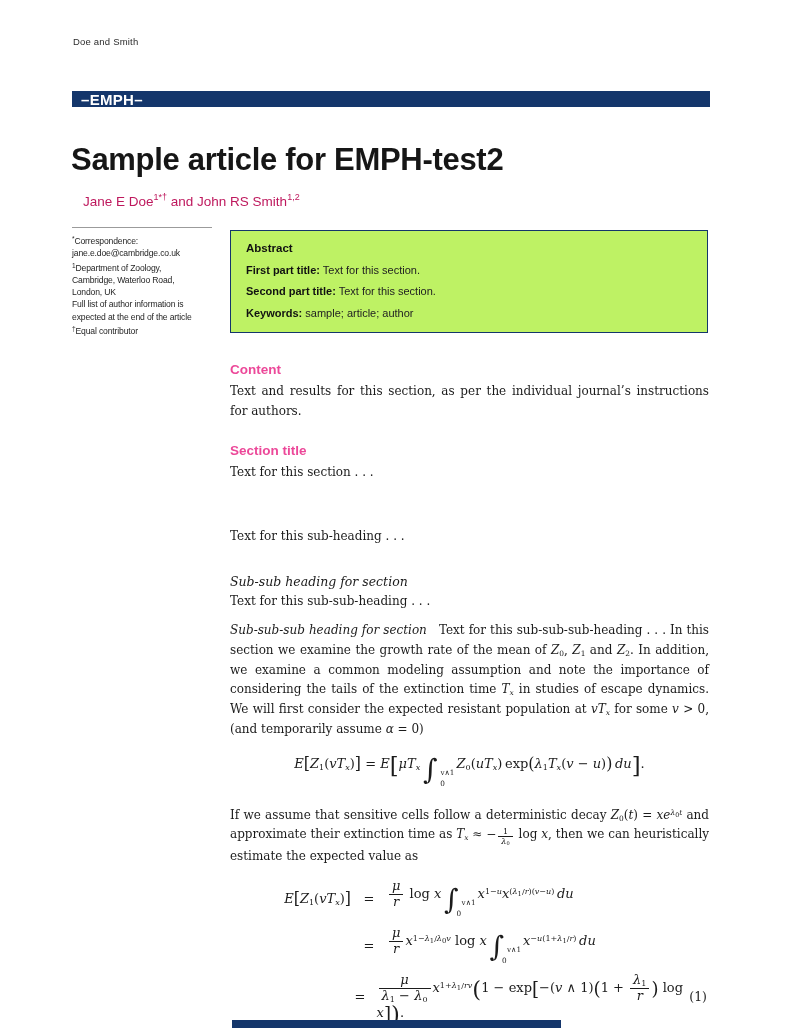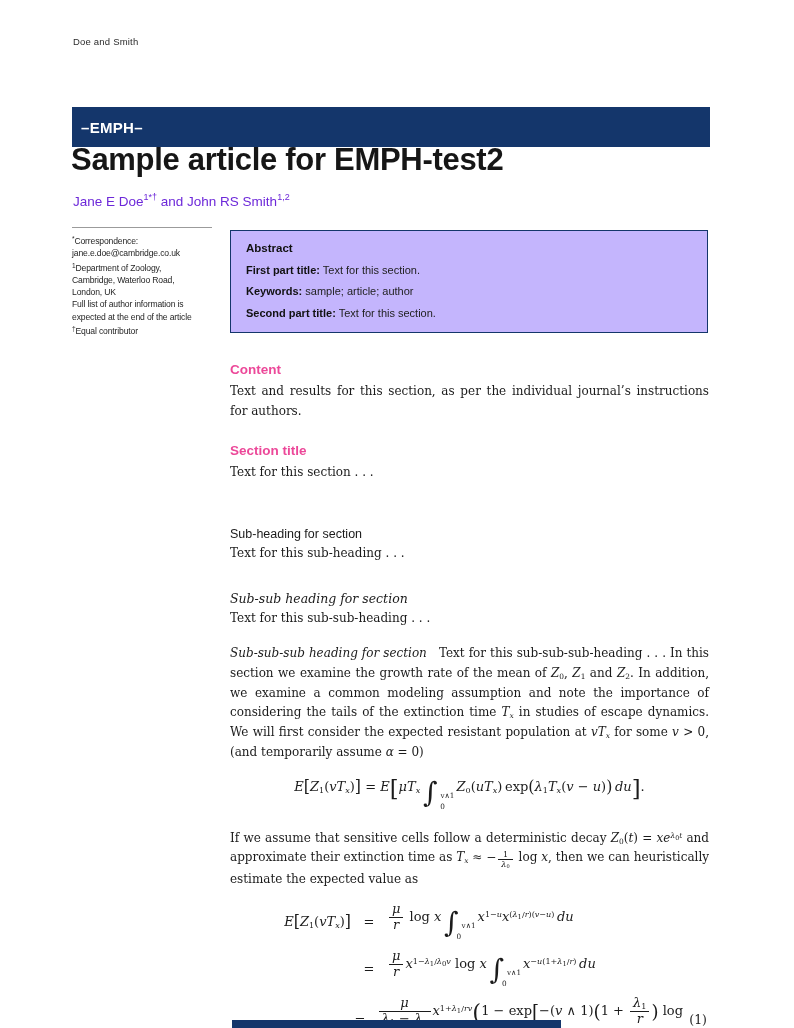--- a/index.html
+++ b/index.html
@@ -8,43 +8,43 @@
   .page{
     position:relative; width:794px; height:1028px; background:#ffffff;
     overflow:hidden; color:var(--ink);
     font-family:"Liberation Sans", sans-serif;
   }
   .running-head{
     position:absolute; left:73px; top:36px;
     font-size:9.5px; color:#2b2b2b; letter-spacing:.2px;
   }
   .banner{
-    position:absolute; left:72px; top:107px; width:638px; height:40px;
+    position:absolute; left:72px; top:91px; width:638px; height:16px;
     background:var(--navy); display:flex; align-items:center;
   }
   .banner-label{
     color:#ffffff; font-weight:bold; font-size:15px; padding-left:9px; letter-spacing:.3px;
   }
   .article-title{
     position:absolute; left:71px; top:142px; width:640px;
     font-size:31px; font-weight:bold; color:#161616; letter-spacing:-.3px;
   }
   .authors{
-    position:absolute; left:73px; top:192px; font-size:13.5px; color:#6d28d9;
+    position:absolute; left:83px; top:192px; font-size:13.5px; color:#be185d;
   }
   .authors sup{ font-size:9px; vertical-align:6px; }
   .sidebar{
     position:absolute; left:72px; top:227px; width:140px;
     border-top:1px solid #9b9b9b; padding-top:5px;
     font-size:8.6px; line-height:12.3px; color:#252525; letter-spacing:-.15px;
   }
   .sidebar sup{ font-size:6.5px; vertical-align:3px; }
   .abstract-box{
     position:absolute; left:230px; top:230px; width:478px; height:103px;
-    border:1.5px solid var(--navy); background:#c4b5fd;
+    border:1.5px solid var(--navy); background:#bef264;
     padding:11px 15px 0 15px;
   }
   .abstract-heading{ font-size:11.5px; font-weight:bold; color:#111; }
   .abstract-part{ margin-top:9.5px; font-size:11px; color:#222; }
   .abstract-part b{ font-weight:bold; color:#111; }
   .main{
     position:absolute; left:230px; top:362px; width:479px;
   }
   .sec-heading{
     font-family:"Liberation Sans", sans-serif; font-weight:bold;
@@ -118,40 +118,39 @@
     <div>expected at the end of the article</div>
     <div><sup>†</sup>Equal contributor</div>
   </div>
 
   <div class="abstract-box">
     <div class="abstract-heading">Abstract</div>
     <div class="abstract-part">
       <b>First part title:</b><span> Text for this section.</span>
     </div>
     <div class="abstract-part">
-      <b>Keywords:</b><span> sample; article; author</span>
+      <b>Second part title:</b><span> Text for this section.</span>
     </div>
     <div class="abstract-part">
-      <b>Second part title:</b><span> Text for this section.</span>
+      <b>Keywords:</b><span> sample; article; author</span>
     </div>
   </div>
 
   <div class="main">
 
     <div class="sec-heading">Content</div>
     <p class="body-text mb-sec">Text and results for this section, as per the individual journal’s instructions for authors.</p>
 
     <div class="sec-heading">Section title</div>
     <p class="body-text" style="margin-bottom:44px;">Text for this section . . .</p>
 
-    <div class="sub-heading">Sub-heading for section</div>
     <p class="body-text" style="margin-bottom:27px;">Text for this sub-heading . . .</p>
 
     <div class="subsub-heading">Sub-sub heading for section</div>
-    <p class="body-text" style="margin-bottom:16px;">Text for this sub-sub-heading . . .</p>
+    <p class="body-text" style="margin-bottom:10px;">Text for this sub-sub-heading . . .</p>
 
     <p class="body-text runin eq"><i>Sub-sub-sub heading for section</i>&nbsp;&nbsp;&nbsp;Text for this sub-sub-sub-heading . . . In this section we examine the growth rate of the mean of <i>Z</i><sub>0</sub>, <i>Z</i><sub>1</sub> and <i>Z</i><sub>2</sub>. In addition, we examine a common modeling assumption and note the importance of considering the tails of the extinction time <i>T</i><sub><i>x</i></sub> in studies of escape dynamics. We will first consider the expected resistant population at <i>vT</i><sub><i>x</i></sub> for some <i>v</i> &gt; 0, (and temporarily assume <i>α</i> = 0)</p>
 
     <div class="display-eq eq"><i>E</i><span class="bg">[</span><i>Z</i><sub>1</sub>(<i>vT</i><sub><i>x</i></sub>)<span class="bg">]</span> = <i>E</i><span class="bg2">[</span><i>μT</i><sub><i>x</i></sub> <span class="int">∫</span><span class="lim">
           <span class="u">v∧1</span>
           <span class="l">0</span>
         </span><i>Z</i><sub>0</sub>(<i>uT</i><sub><i>x</i></sub>) exp<span class="bg">(</span><i>λ</i><sub>1</sub><i>T</i><sub><i>x</i></sub>(<i>v</i> − <i>u</i>)<span class="bg">)</span> <i>du</i><span class="bg2">]</span>.</div>
 
     <p class="body-text eq">If we assume that sensitive cells follow a deterministic decay <i>Z</i><sub>0</sub>(<i>t</i>) = <i>xe</i><sup><i>λ</i><sub>0</sub><i>t</i></sup> and approximate their extinction time as <i>T</i><sub><i>x</i></sub> ≈ −<span class="frac small"><span class="n">1</span><span class="d"><i>λ</i><sub>0</sub></span></span> log <i>x</i>, then we can heuristically estimate the expected value as</p>
 

